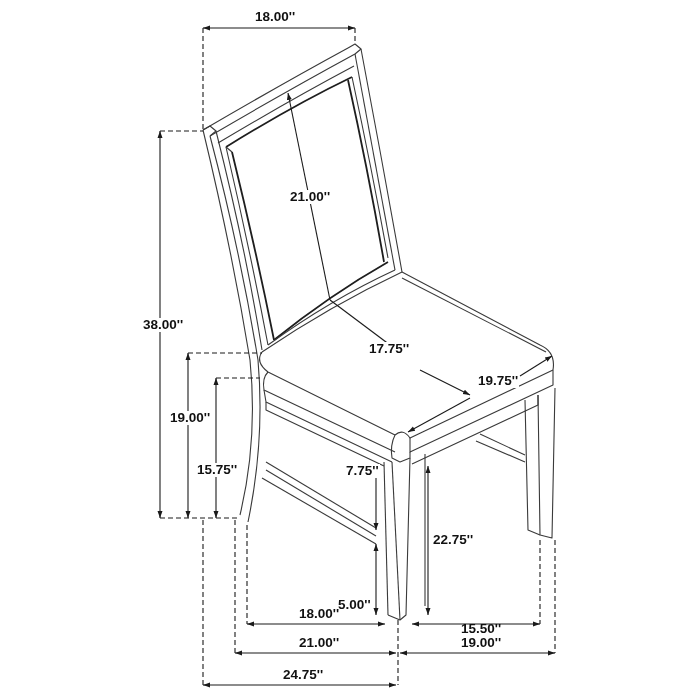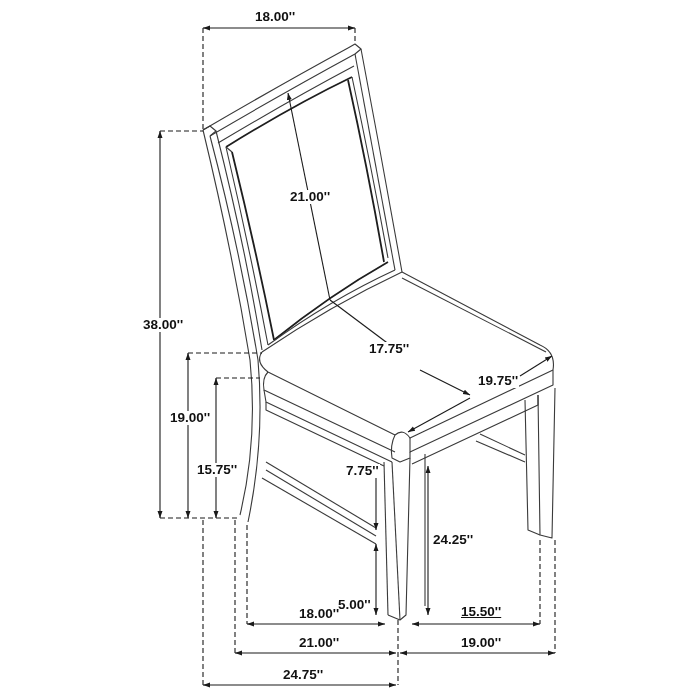--- a/index.html
+++ b/index.html
@@ -146,20 +146,20 @@
   </svg>
 
   <span class="lbl nobg" style="left:254px;top:10px;">18.00''</span>
   <span class="lbl" style="left:289px;top:190px;">21.00''</span>
   <span class="lbl" style="left:142px;top:318px;">38.00''</span>
   <span class="lbl" style="left:368px;top:342px;">17.75''</span>
   <span class="lbl" style="left:477px;top:374px;">19.75''</span>
   <span class="lbl" style="left:169px;top:411px;">19.00''</span>
   <span class="lbl" style="left:196px;top:426px;margin-top:37px;">15.75''</span>
   <span class="lbl" style="left:337px;top:464px;margin-left:8px;">7.75''</span>
-  <span class="lbl" style="left:432px;top:533px;">24.25''</span>
+  <span class="lbl" style="left:432px;top:533px;">22.75''</span>
   <span class="lbl" style="left:337px;top:570px;margin-top:28px;">5.00''</span>
   <span class="lbl nobg" style="left:298px;top:607px;">18.00''</span>
-  <span class="lbl nobg" style="left:460px;top:605px;text-decoration:underline;">15.50''</span>
+  <span class="lbl nobg" style="left:460px;top:622px;">15.50''</span>
   <span class="lbl nobg" style="left:298px;top:636px;">21.00''</span>
   <span class="lbl nobg" style="left:460px;top:636px;">19.00''</span>
   <span class="lbl nobg" style="left:282px;top:668px;">24.75''</span>
 </div>
 
 </body></html>

